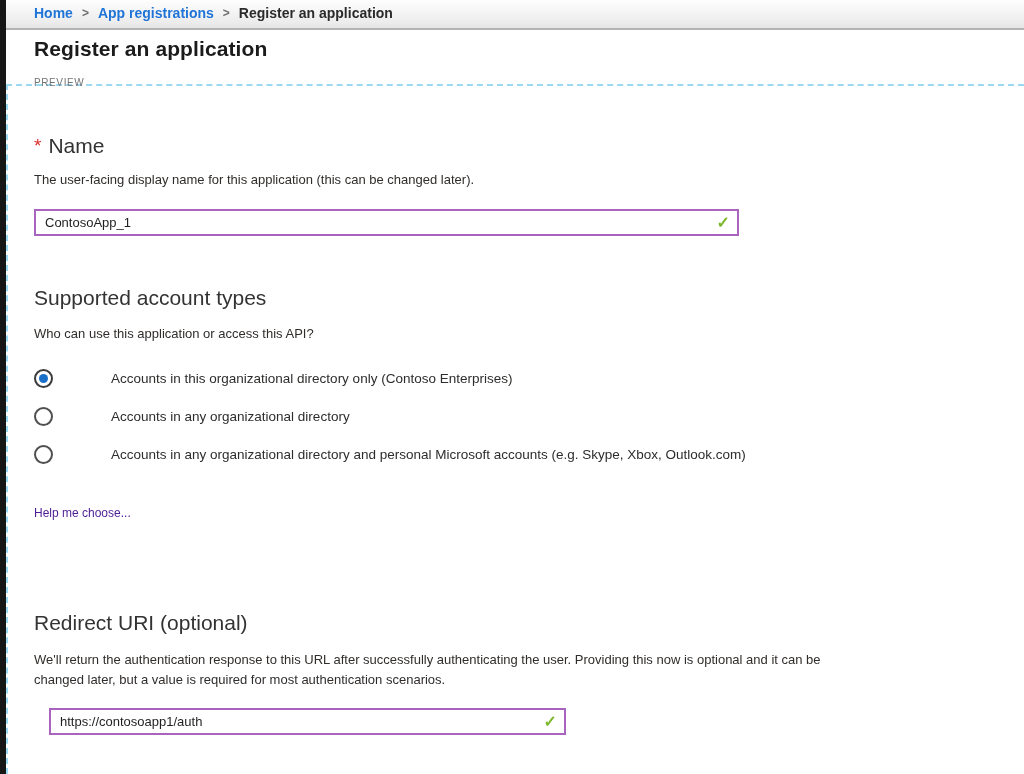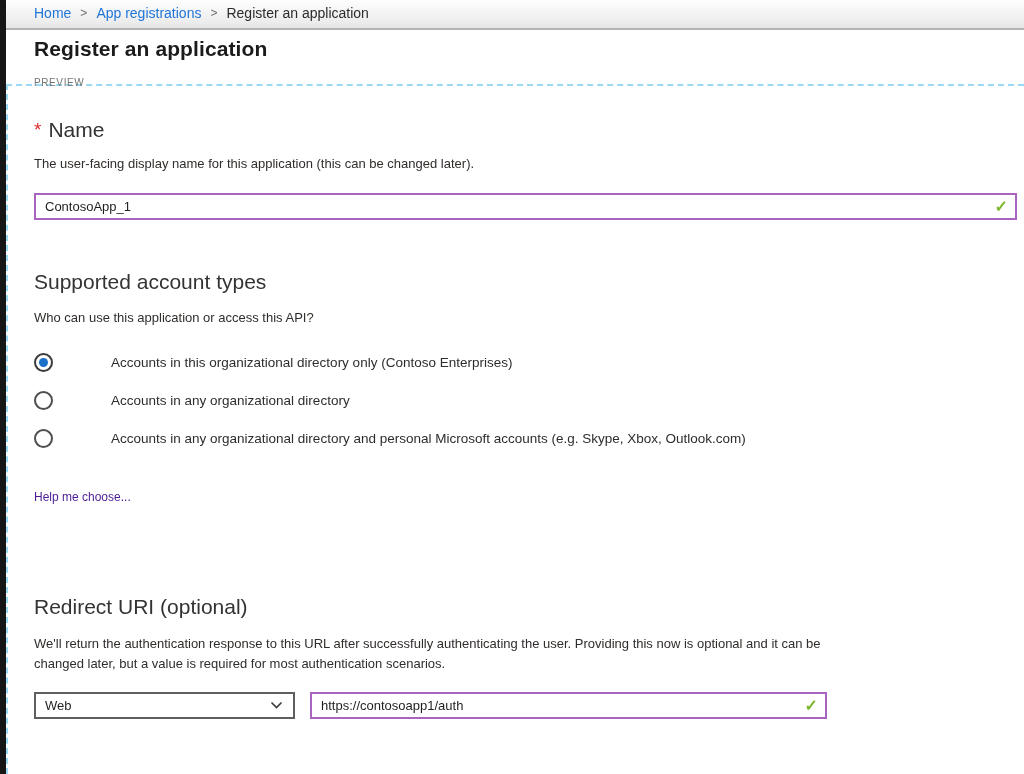--- a/index.html
+++ b/index.html
@@ -15,20 +15,21 @@
   }
 
   
   .topbar {
     height: 30px;
     background: linear-gradient(180deg, #fefefe 0%, #ececec 80%, #e4e4e4 100%);
     border-bottom: 2px solid #b3b3b3;
     display: flex; align-items: center;
     padding: 0 0 2px 28px;
     font-size: 14px;
+    font-weight: bold;
   }
   .crumb-link { color: #1f74d8; cursor: pointer; }
   .crumb-sep { color: #6e6e6e; margin: 0 9px; font-size: 12px; }
   .crumb-current { color: #2b2b2b; }
 
   
   .titlebar { height: 54px; padding: 7px 0 0 28px; background: #fff; }
   .page-title { font-size: 21px; font-weight: 700; color: #1b1b1b; letter-spacing: 0.1px; }
   .preview-badge { font-size: 10px; color: #747474; letter-spacing: 0.6px; margin-top: 16px; }
 
@@ -50,21 +51,21 @@
   .text-input {
     width: 100%; height: 27px;
     border: 2px solid #a864be;
     background: #fff;
     font-family: "Liberation Sans", sans-serif;
     font-size: 13px; color: #1f1f1f;
     padding: 0 30px 0 9px;
     outline: none;
     display: flex; align-items: center;
   }
-  .name-wrap { width: 983px; margin-top: 22px; }
+  .name-wrap { width: 705px; margin-top: 22px; }
   .valid-check {
     position: absolute; right: 9px; top: 50%;
     transform: translateY(-54%);
     color: #7db82c; font-size: 16px; font-weight: 700;
     pointer-events: none;
   }
 
   
   .radio-group { margin-top: 28px; }
   .radio-row { display: flex; align-items: center; margin-bottom: 19px; cursor: pointer; gap: 48px; }
@@ -88,21 +89,21 @@
     border: 2px solid #5f5f5f; background: #fff;
     display: flex; align-items: center; justify-content: space-between;
     padding: 0 10px 0 9px;
     font-size: 13px; color: #1f1f1f;
     cursor: pointer;
   }
   .uri-wrap { width: 517px; margin-left: 15px; }
 
   .mt14 { margin-top: 14px; }
   .mt16 { margin-top: 16px; }
-  .mt32 { margin-top: 32px; }
+  .mt32 { margin-top: 48px; }
   .mt50 { margin-top: 50px; }
   .mt58 { margin-top: 90px; }
   .two-line { max-width: 838px; line-height: 20px; margin-top: 15px; }
 </style>
 </head>
 <body>
 
 <div class="page">
 
   <div class="topbar">
@@ -155,26 +156,20 @@
       </div>
     </div>
 
     <span class="help-link">Help me choose...</span>
 
     
     <div class="section-heading mt58">Redirect URI (optional)</div>
     <div class="desc two-line">We'll return the authentication response to this URL after successfully authenticating the user. Providing this now is optional and it can be changed later, but a value is required for most authentication scenarios.</div>
 
     <div class="uri-row">
-      <div class="combo">
-        <span>Web</span>
-        <svg width="13" height="9" viewBox="0 0 13 9" aria-hidden="true">
-          <polyline points="1.5,1.5 6.5,6.5 11.5,1.5" fill="none" stroke="#3a3a3a" stroke-width="1.6"></polyline>
-        </svg>
-      </div>
       <div class="input-wrap uri-wrap">
         <div class="text-input">https://contosoapp1/auth</div>
         <span class="valid-check">✓</span>
       </div>
     </div>
 
   </div>
 </div>
 
 </body></html>

